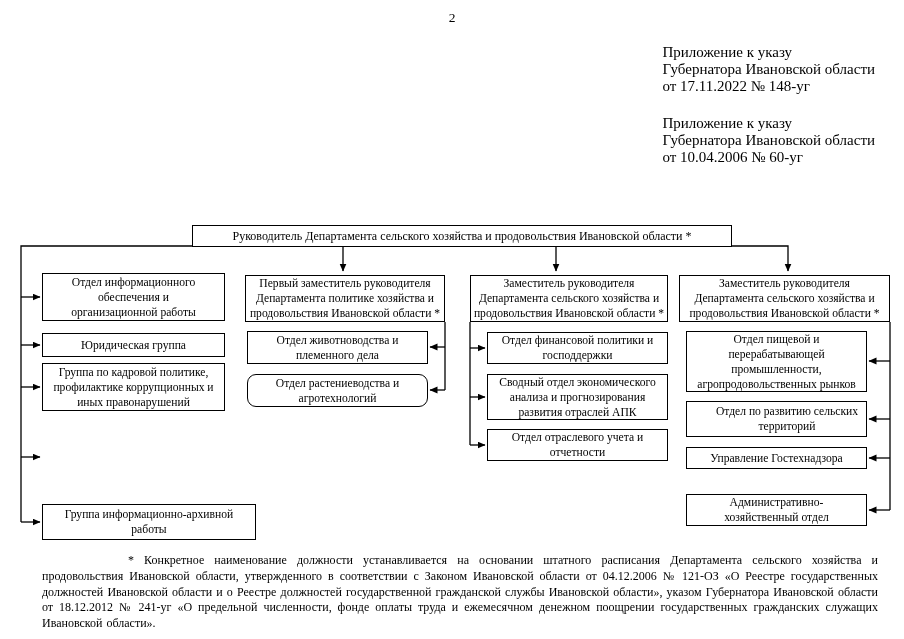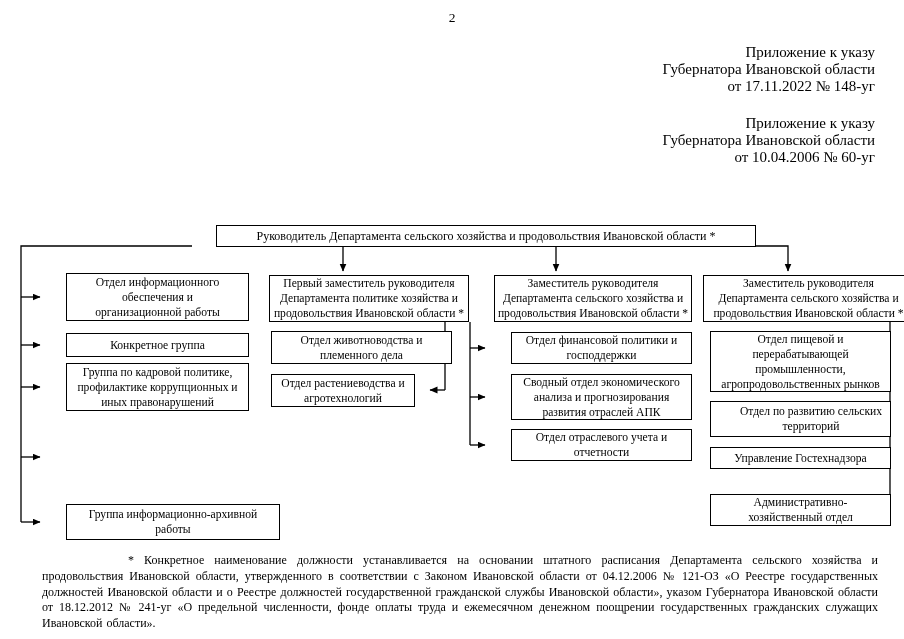--- a/index.html
+++ b/index.html
@@ -1,30 +1,30 @@
 <!DOCTYPE html>
 <html lang="ru"><head>
 <meta charset="utf-8">
 <style>
   html,body{margin:0;padding:0;background:#fff;}
   .page{
     position:relative;width:904px;height:639px;background:#fff;
     font-family:"Liberation Serif",serif;color:#000;overflow:hidden;
   }
   .pageno{position:absolute;top:10px;left:0;width:904px;text-align:center;font-size:13.5px;}
-  .annex{position:absolute;right:29px;text-align:right;font-size:15px;line-height:17px;white-space:pre-line;}
+  .annex{position:absolute;right:29px;text-align:left;font-size:15px;line-height:17px;white-space:pre-line;}
   .annex1{top:44px;}
   .annex2{top:115px;}
   .titleblock{position:absolute;top:176px;left:0;width:904px;text-align:center;font-weight:bold;}
   .title1{font-size:14px;line-height:16px;letter-spacing:1px;}
   .title2{font-size:14px;line-height:18px;}
   .box{
     position:absolute;border:1.4px solid #000;background:#fff;box-sizing:border-box;
     display:flex;align-items:center;justify-content:center;text-align:center;
-    white-space:pre-line;font-size:11.6px;line-height:15px;padding:1px 2px;z-index:2;margin-left:24px;
+    white-space:pre-line;font-size:11.6px;line-height:15px;padding:1px 2px;z-index:2;
   }
   .rootbox{font-size:12px;}
   .connectors{position:absolute;left:0;top:0;z-index:1;}
   .footnote{
     position:absolute;left:42px;top:553px;width:836px;
     font-size:12px;line-height:15.8px;text-align:justify;text-indent:86px;word-spacing:1px;
   }
 </style>
 </head>
 <body>
@@ -75,33 +75,33 @@
       <path d="M890,458 H869" marker-end="url(#ar)"></path>
       <path d="M890,510 H869" marker-end="url(#ar)"></path>
     </g>
   </svg>
 
   <div class="box rootbox" style="left:192px;top:225px;width:540px;height:22px;">Руководитель Департамента сельского хозяйства и продовольствия Ивановской области *</div>
 
   <div class="box" style="left:42px;top:273px;width:183px;height:48px;">Отдел информационного
 обеспечения и
 организационной работы</div>
-  <div class="box" style="left:42px;top:333px;width:183px;height:24px;">Конкретное группа</div>
+  <div class="box" style="left:42px;top:333px;width:183px;height:24px;">Юридическая группа</div>
   <div class="box" style="left:42px;top:363px;width:183px;height:48px;">Группа по кадровой политике,
 профилактике коррупционных и
 иных правонарушений</div>
   <div class="box" style="left:42px;top:504px;width:214px;height:36px;">Группа информационно-архивной
 работы</div>
 
   <div class="box" style="left:245px;top:275px;width:200px;height:47px;">Первый заместитель руководителя
 Департамента политике хозяйства и
 продовольствия Ивановской области *</div>
   <div class="box" style="left:247px;top:331px;width:181px;height:33px;">Отдел животноводства и
 племенного дела</div>
-  <div class="box" style="left:247px;top:374px;width:144px;height:33px;">Отдел растениеводства и
+  <div class="box" style="left:247px;top:374px;width:181px;height:33px;border-radius:9px;">Отдел растениеводства и
 агротехнологий</div>
 
   <div class="box" style="left:470px;top:275px;width:198px;height:47px;">Заместитель руководителя
 Департамента сельского хозяйства и
 продовольствия Ивановской области *</div>
   <div class="box" style="left:487px;top:332px;width:181px;height:32px;">Отдел финансовой политики и
 господдержки</div>
   <div class="box" style="left:487px;top:374px;width:181px;height:46px;">Сводный отдел экономического
 анализа и прогнозирования
 развития отраслей АПК</div>

